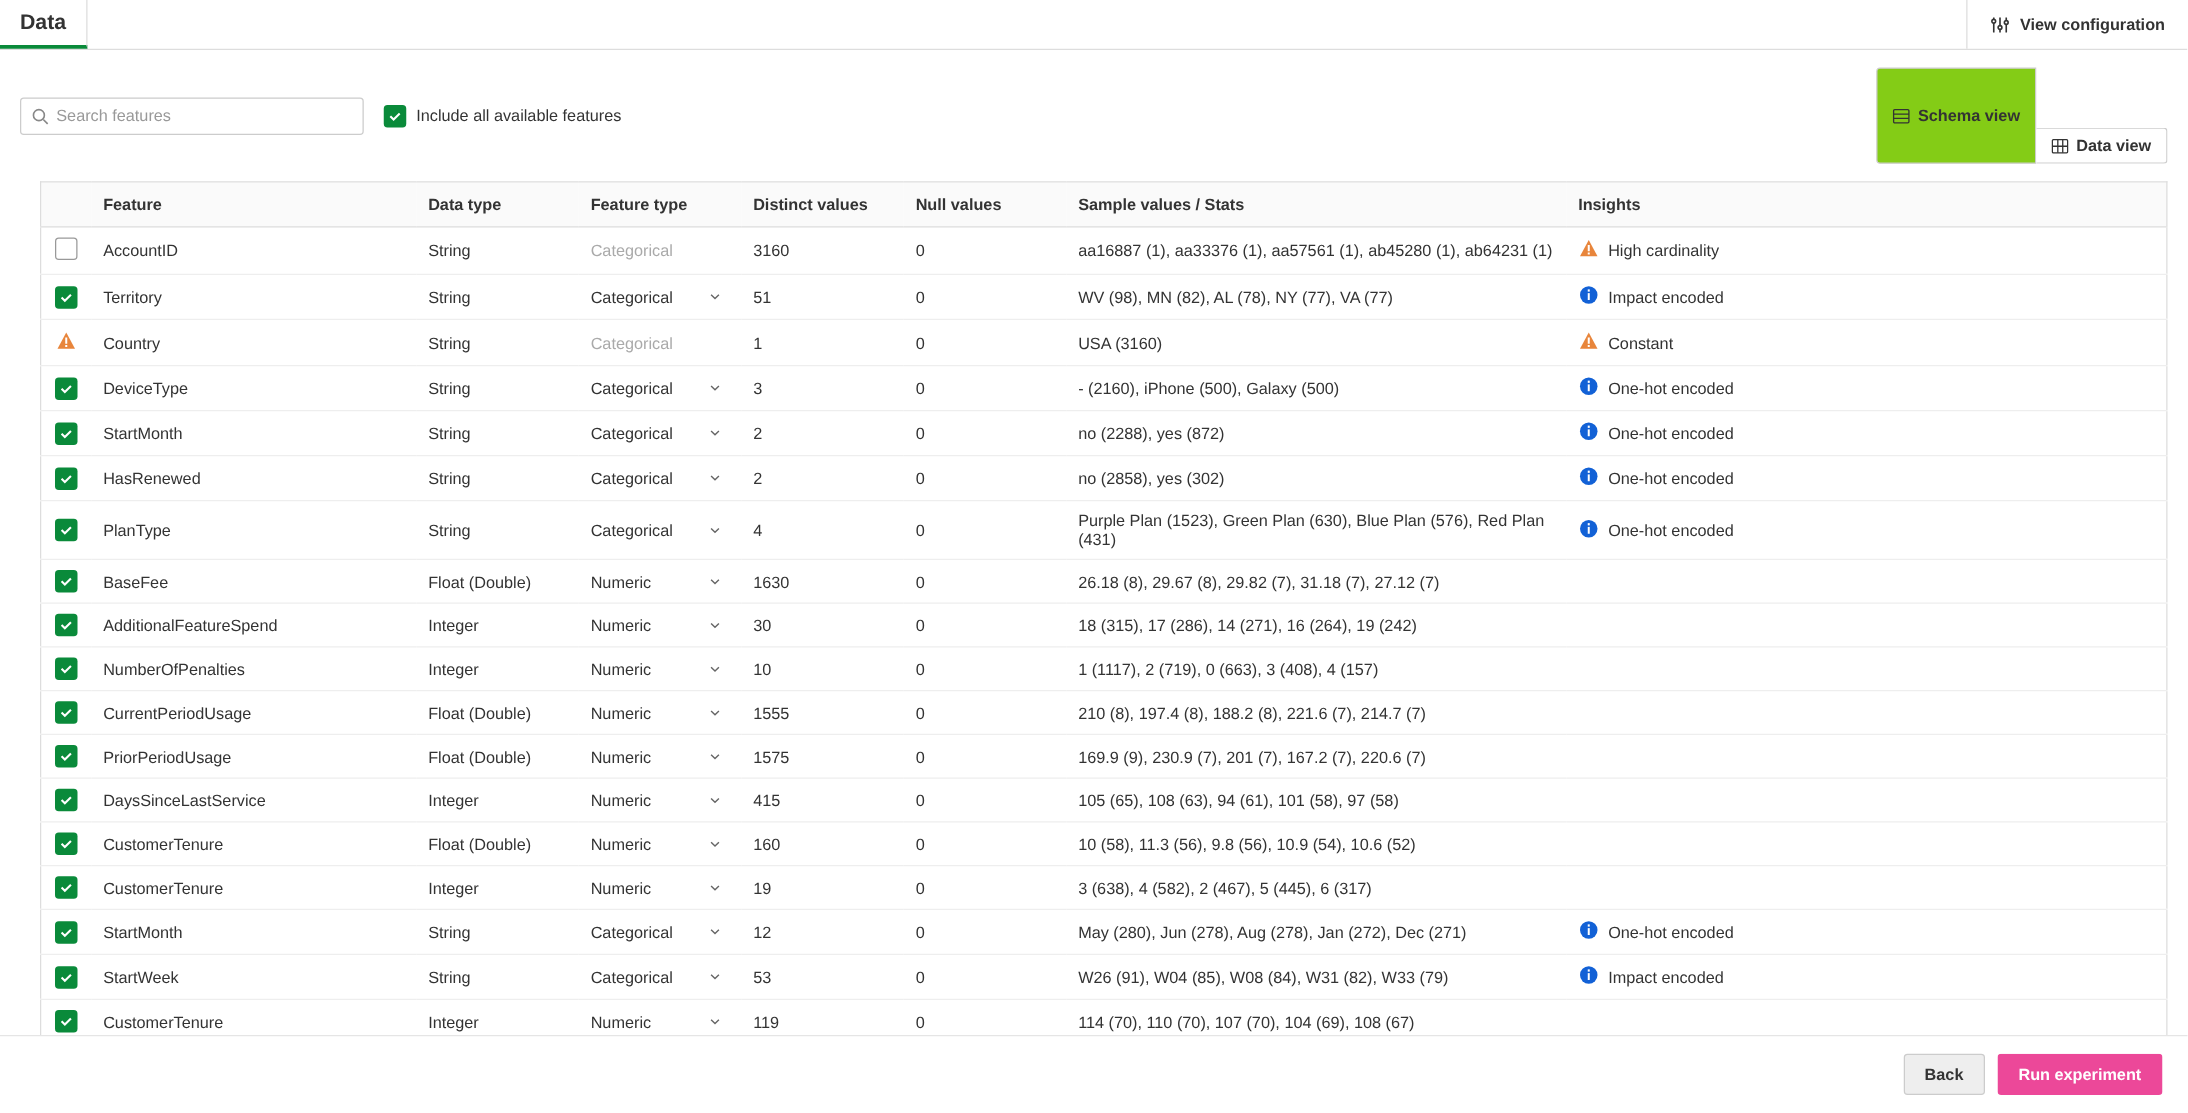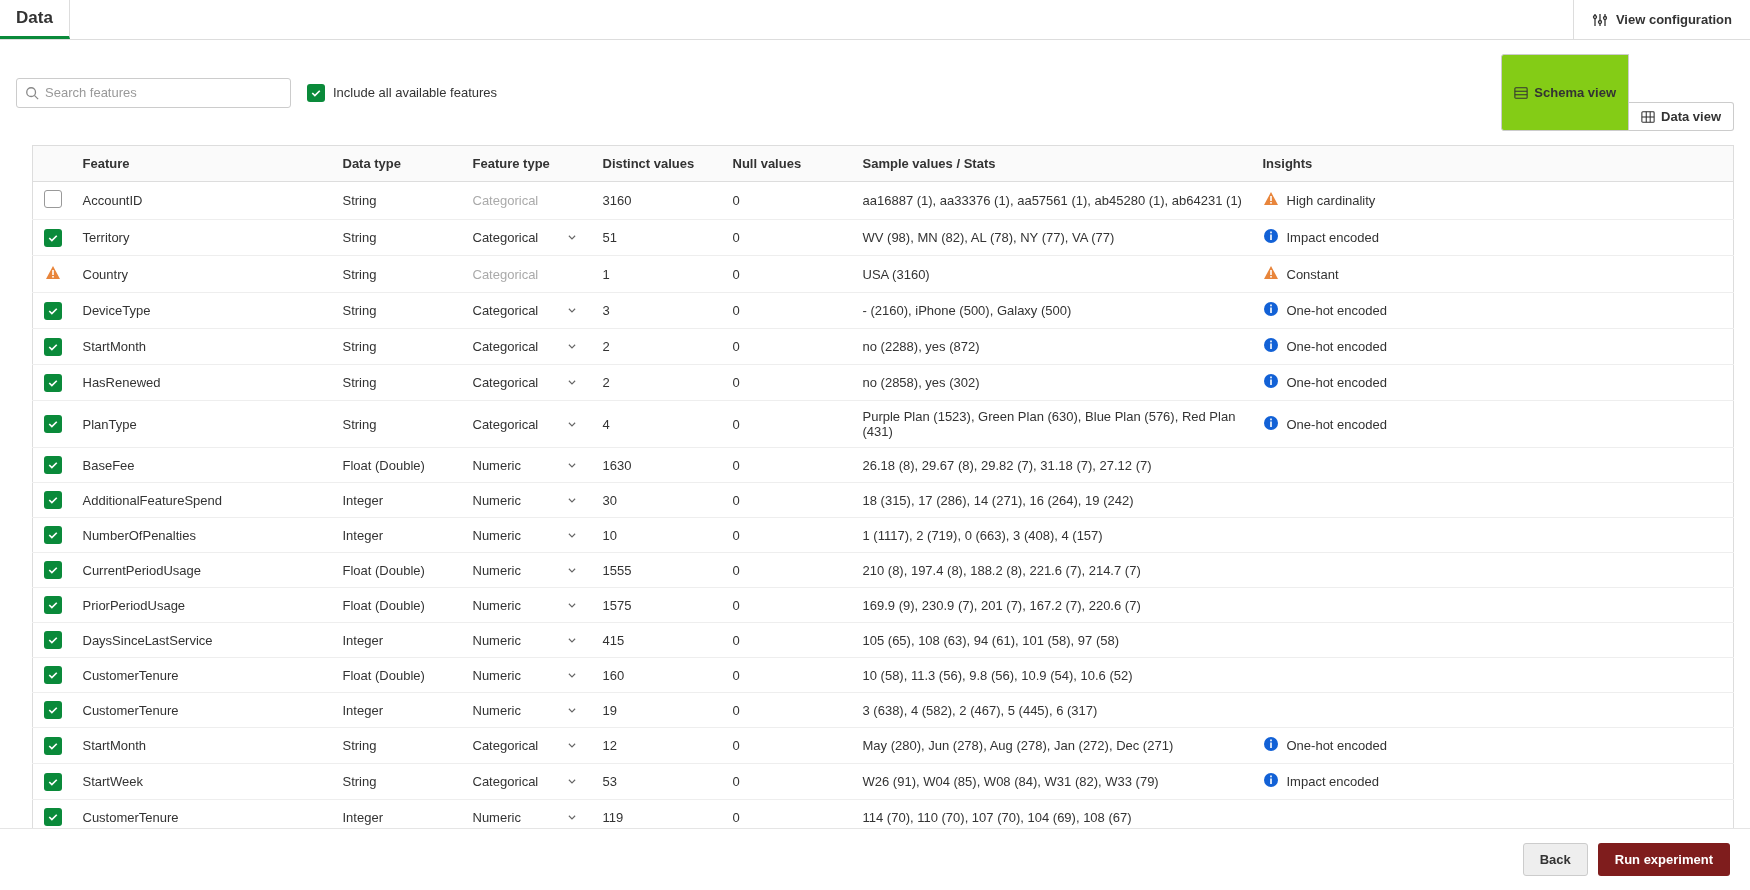--- a/index.html
+++ b/index.html
@@ -107,21 +107,21 @@
   .footer {
     display:flex; justify-content:flex-end; gap:10px;
     padding: 14px 20px; border-top: 1px solid #e5e5e5;
     position: fixed; bottom: 0; left: 0; right: 0; background: #fff;
   }
   .btn {
     padding: 8px 16px; font-size: 13px; font-weight:600;
     border-radius: 3px; cursor: pointer; border:1px solid transparent;
   }
   .btn-secondary { background: #eee; color:#333; border-color:#ccc; }
-  .btn-primary { background: #7f1d1d; color:#fff; }
+  .btn-primary { background: #ec4899; color:#fff; }
   .spacer-bottom { height: 60px; }
 </style>
 </head>
 <body>
 
 <div class="top-bar">
   <div class="tabs">
     <div class="tab active">Data</div>
   </div>
   <div class="view-config">

